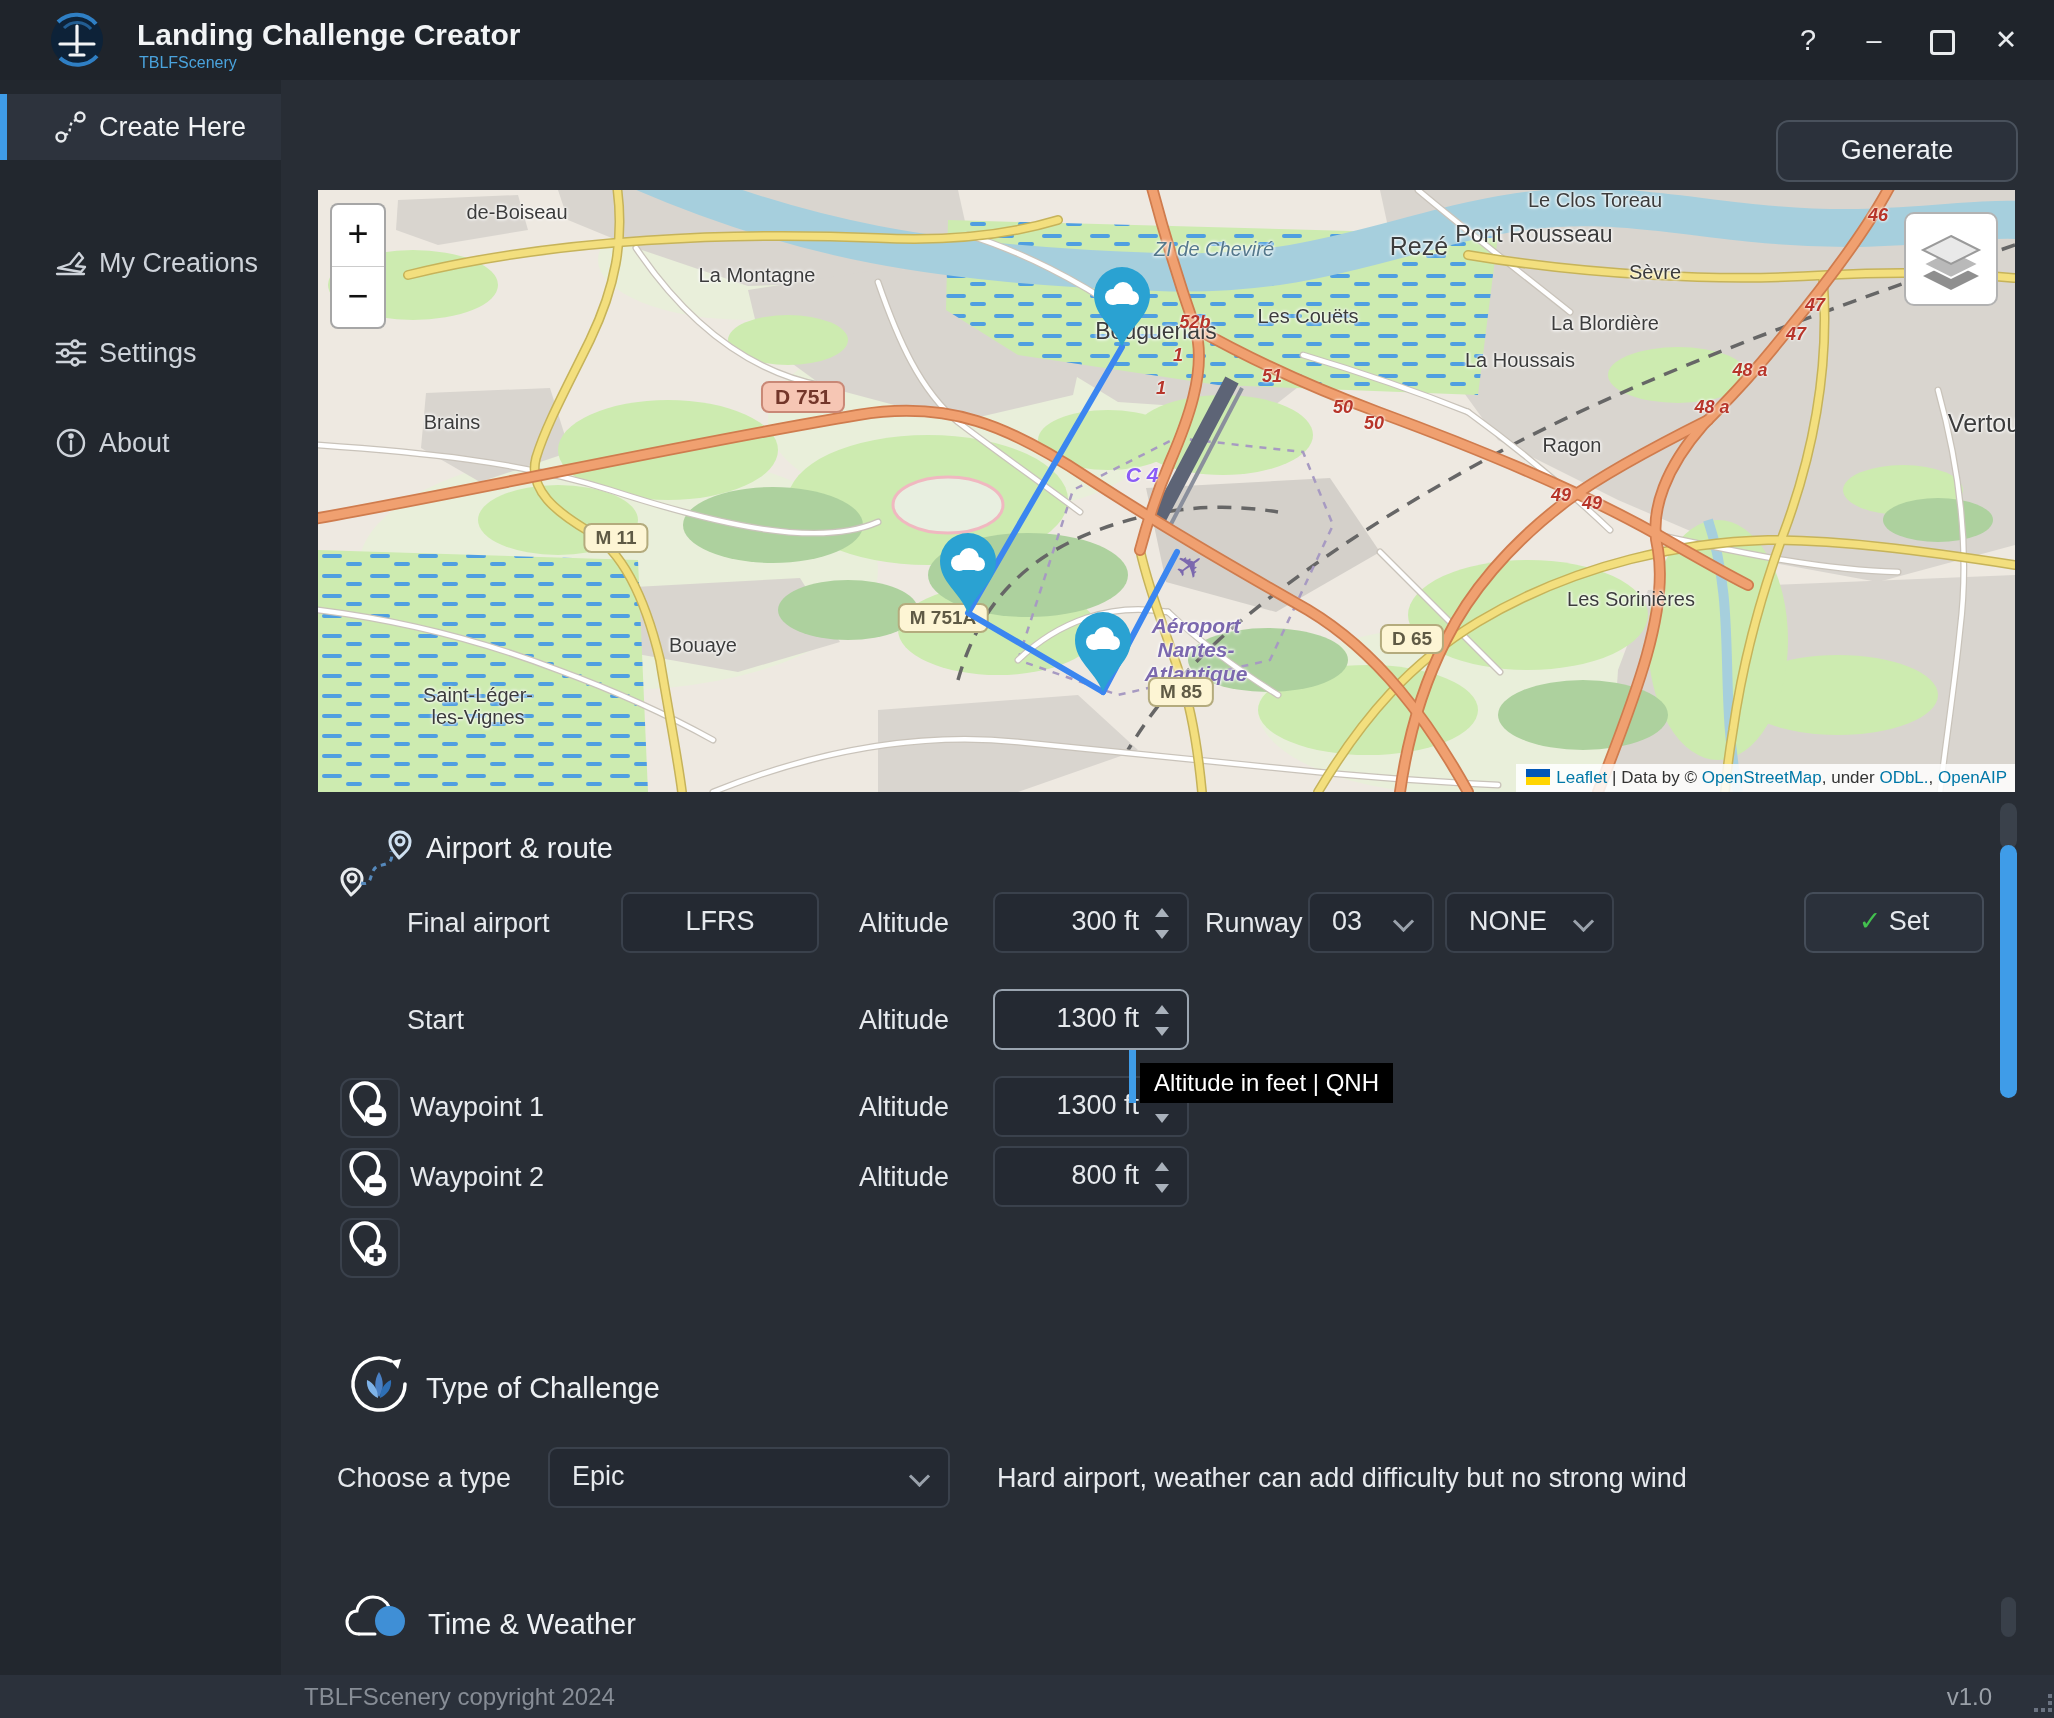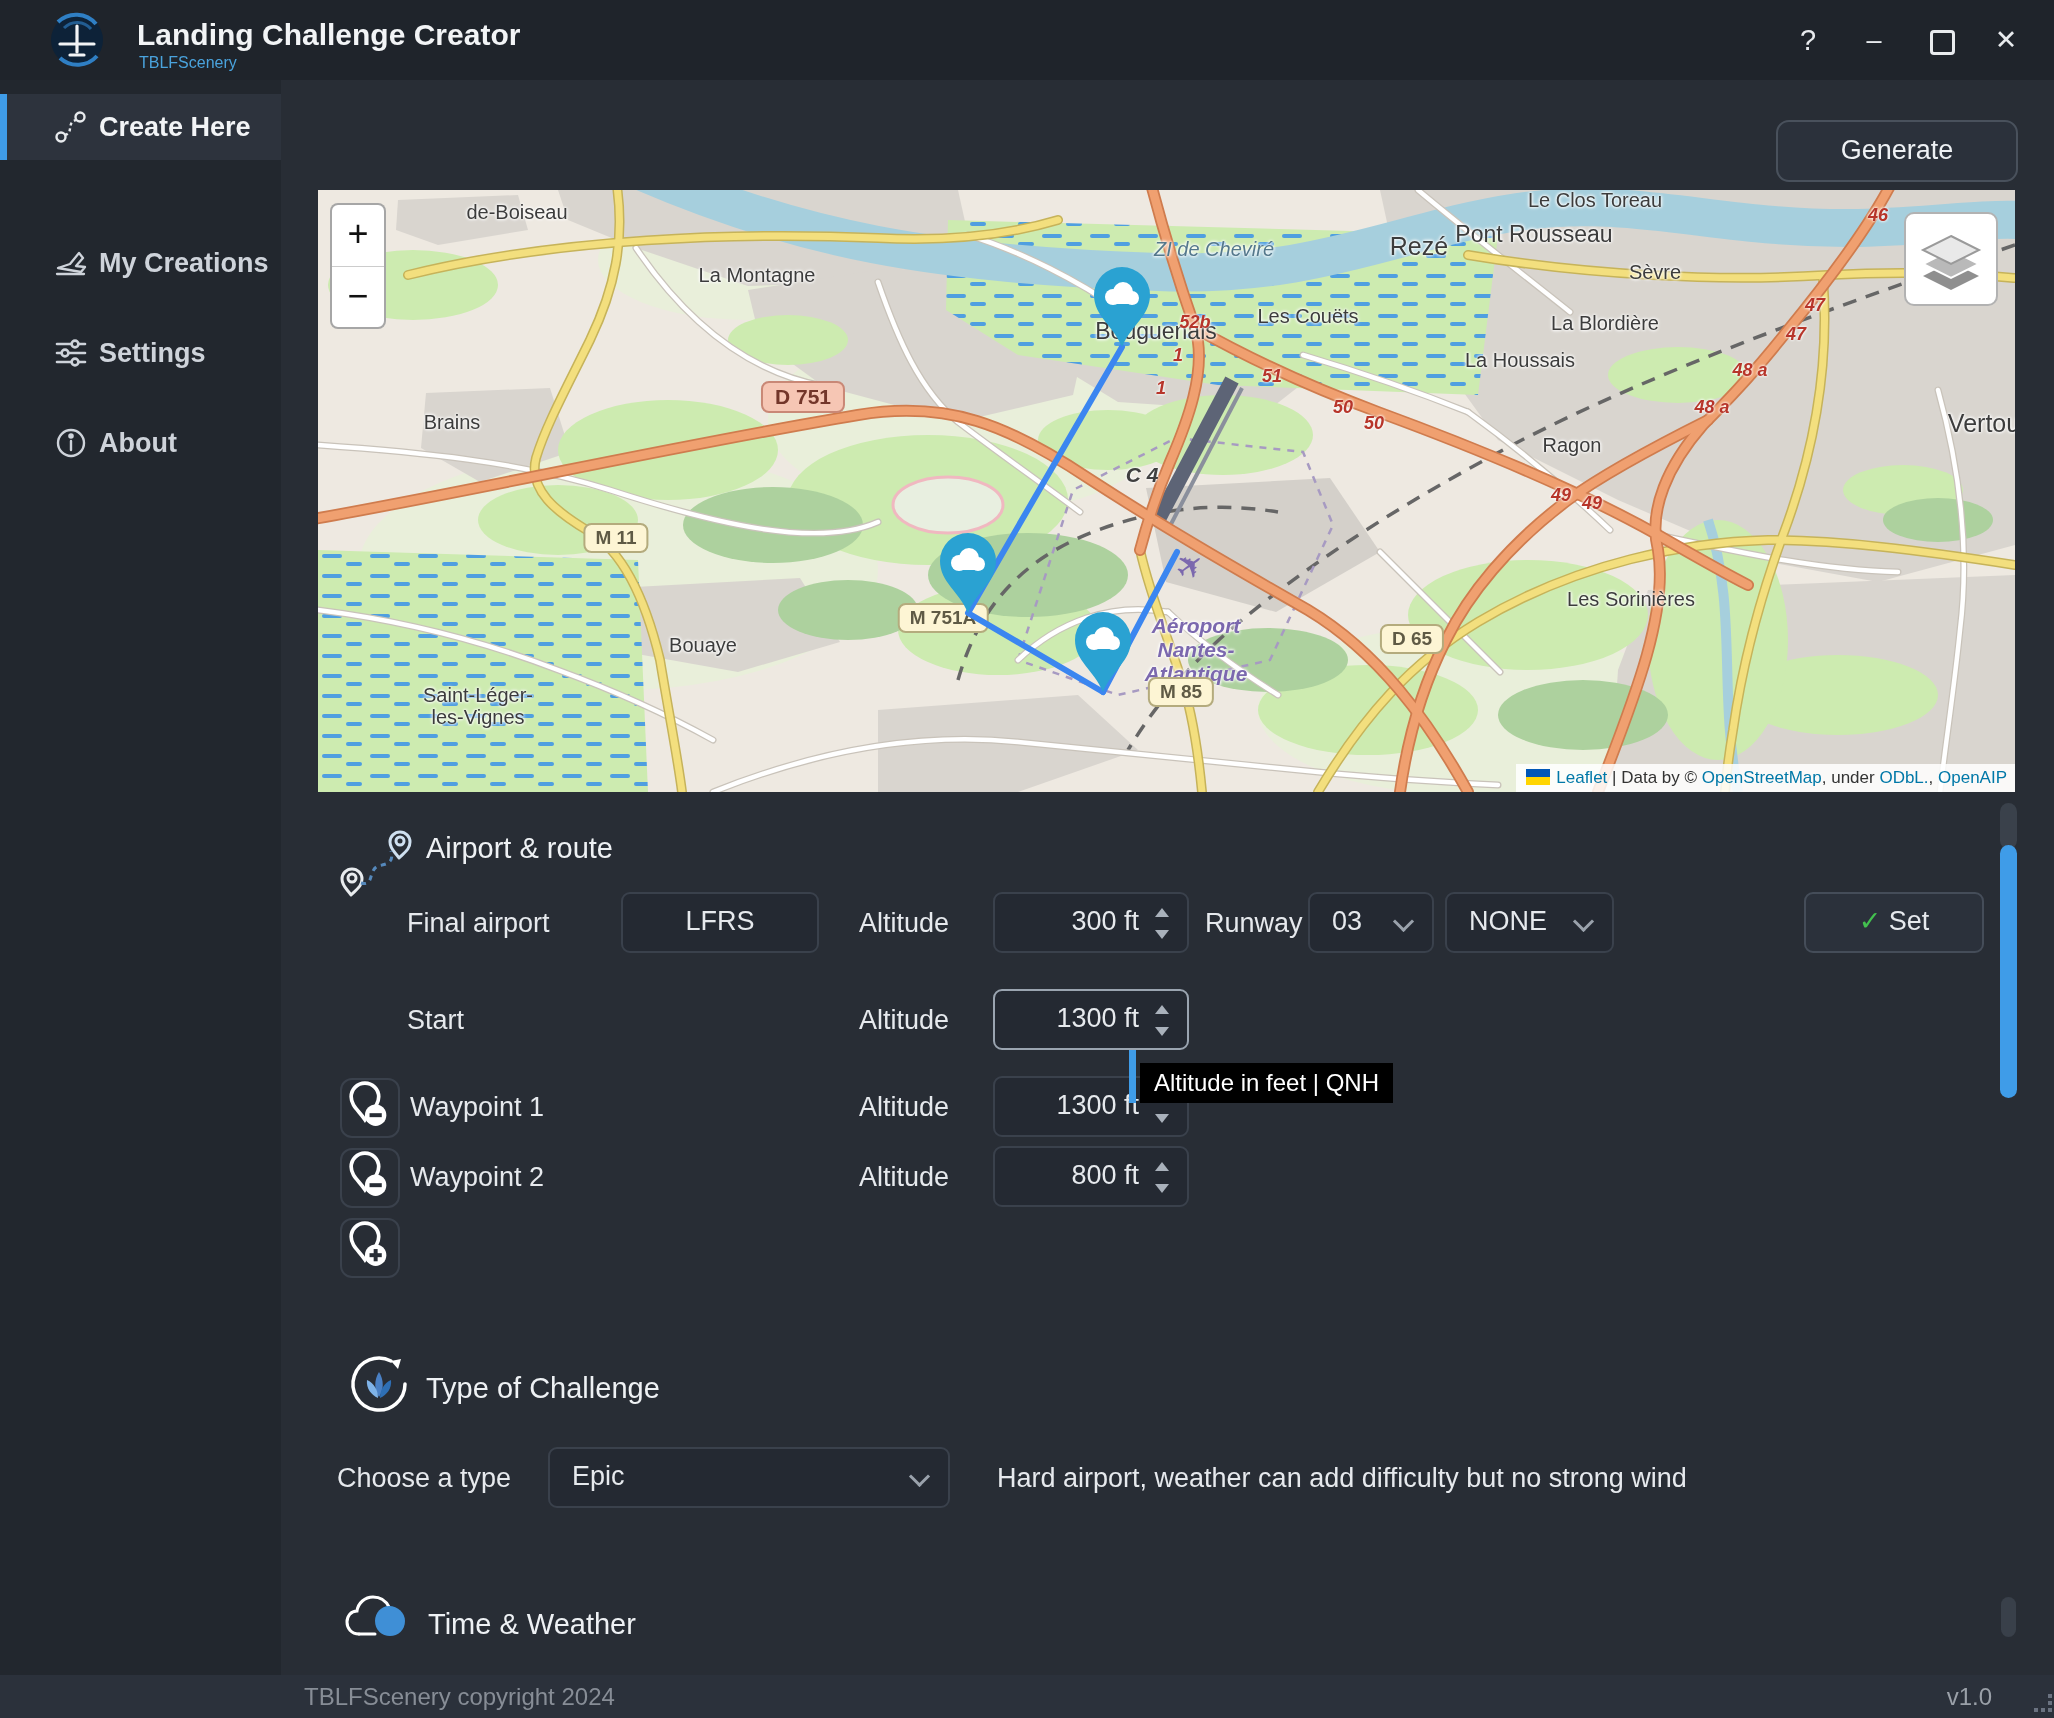--- a/index.html
+++ b/index.html
@@ -18,21 +18,21 @@
   #btn-min{left:1852px;}
   #btn-max{left:1918px;}
   #btn-max .sq{position:absolute;left:12px;top:12px;width:19px;height:19px;
                border:3px solid #e8ebee;border-radius:4px;}
   #btn-close{left:1984px;}
 
   
   #sidebar{left:0;top:80px;width:281px;height:1638px;background:#22272e;}
   .side-item{position:absolute;left:0;width:281px;height:66px;cursor:pointer;}
   .side-item .lbl{position:absolute;left:99px;top:50%;transform:translateY(-50%);
-                  font-size:27px;color:#ced3da;font-weight:bold;}
+                  font-size:27px;color:#ced3da;}
   .side-item .ic{position:absolute;left:54px;top:50%;transform:translateY(-50%);width:34px;height:34px;}
   #side-create{top:14px;background:#2d333d;}
   #side-create .lbl{color:#f2f4f6;}
   #side-create .accent{position:absolute;left:0;top:0;width:7px;height:66px;background:#3f9ce8;}
   #side-my{top:150px;}
   #side-settings{top:240px;}
   #side-about{top:330px;}
 
   
   #main{left:281px;top:80px;width:1773px;height:1595px;background:#282d35;}
@@ -44,21 +44,21 @@
   #map{left:37px;top:110px;width:1697px;height:602px;background:#eee9e1;overflow:hidden;}
   #map svg{position:absolute;left:0;top:0;}
   .mlabel{position:absolute;transform:translate(-50%,-50%);white-space:pre-line;
           text-align:center;color:#3c3c3c;font-size:20px;line-height:22px;
           text-shadow:0 0 3px #fff,0 0 3px #fff,0 0 4px #fff;pointer-events:none;}
   .place-lg{font-size:23px;}
   .place-xl{font-size:25px;}
   .water-it{font-style:italic;color:#54788c;}
   .airport{font-style:italic;color:#7b68ae;font-size:21px;font-weight:bold;line-height:24px;}
   .red{color:#b7352a;font-weight:bold;font-style:italic;font-size:18px;text-shadow:0 0 3px #fff,0 0 3px #fff;}
-  .red-lg{color:#404040;font-weight:bold;font-style:italic;font-size:21px;text-shadow:0 0 3px #fff,0 0 3px #fff;}
+  .red-lg{color:#8b5cf6;font-weight:bold;font-style:italic;font-size:21px;text-shadow:0 0 3px #fff,0 0 3px #fff;}
   .badge-cream{background:#fdf5d4;border:2px solid #b4ab7d;border-radius:8px;
       padding:2px 10px;font-size:19px;font-weight:bold;color:#5f5a45;text-shadow:none;}
   .badge-salmon{background:#f6c6b4;border:2px solid #c98876;border-radius:8px;
       padding:3px 12px;font-size:21px;font-weight:bold;color:#73362a;text-shadow:none;}
   .plane{color:#7b68ae;font-size:34px;transform:translate(-50%,-50%) rotate(-36deg);text-shadow:none;}
   .route{fill:none;stroke:#3b86f0;stroke-width:6;stroke-linecap:round;stroke-linejoin:round;}
 
   #zoom-ctl{left:12px;top:13px;width:52px;height:122px;background:#fff;
       border:2px solid rgba(0,0,0,.35);border-radius:8px;z-index:10;}
   .zbtn{position:absolute;left:0;width:52px;height:60px;text-align:center;line-height:58px;

